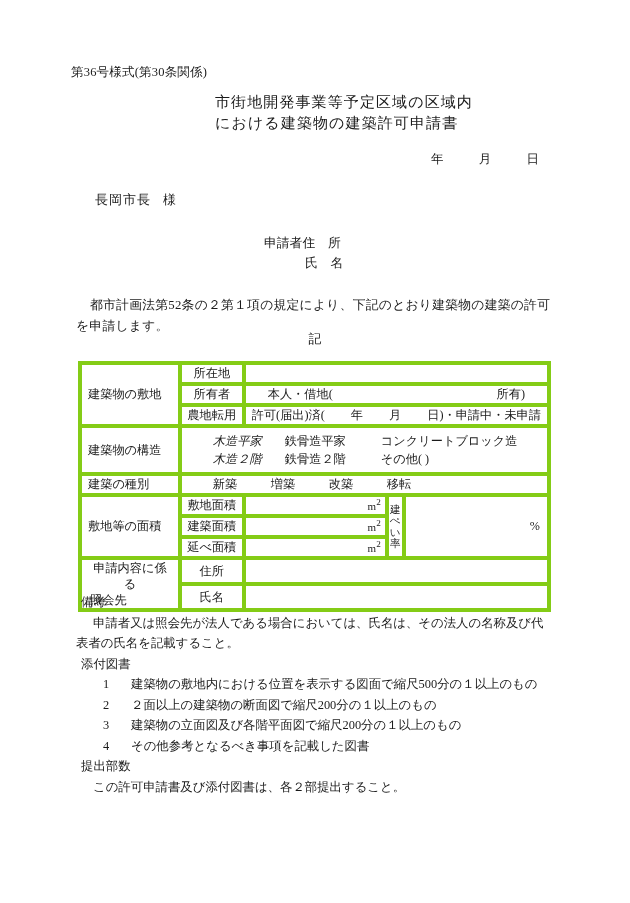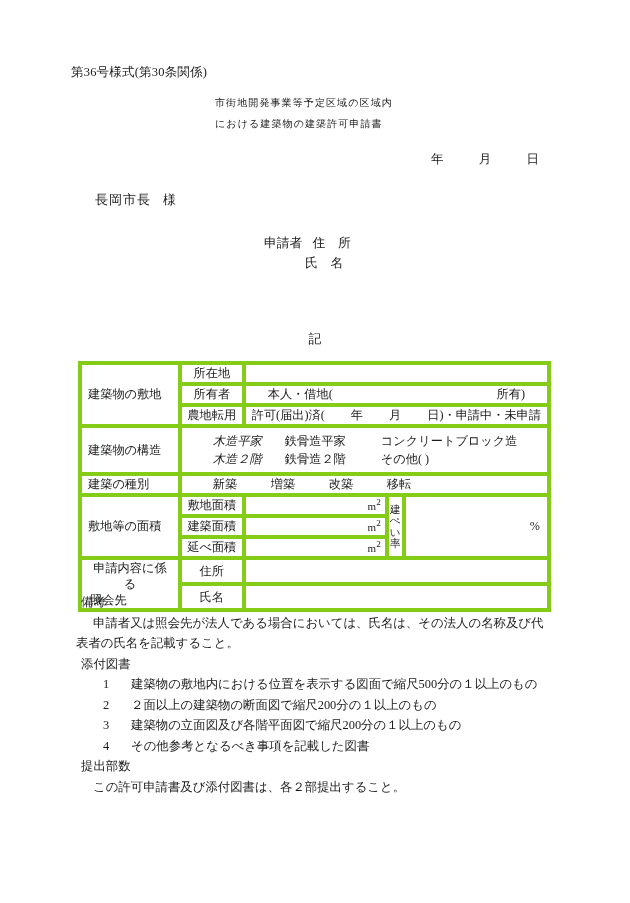--- a/index.html
+++ b/index.html
@@ -19,21 +19,21 @@
     position: absolute;
     left: 71px; top: 64px;
     font-size: 12.5px;
     letter-spacing: 0.2px;
     white-space: nowrap;
   }
 
   .title-block {
     position: absolute;
     left: 215px; top: 92px;
-    font-size: 10px;
+    font-size: 15px;
     line-height: 21px;
     letter-spacing: 1.1px;
     white-space: nowrap;
   }
 
   .date-line {
     position: absolute;
     left: 431px; top: 151px;
     font-size: 12.5px;
     white-space: nowrap;
@@ -51,21 +51,21 @@
   .addressee .sama { margin-left: 12px; }
 
   .applicant {
     position: absolute;
     left: 264px; top: 233px;
     font-size: 12.8px;
     line-height: 20px;
     white-space: nowrap;
   }
   .applicant .row2 { margin-left: 41px; }
-  .applicant .lbl { margin-left: 10px; }
+  .applicant .lbl { margin-left: 0; }
 
   .body-text {
     position: absolute;
     left: 76px; top: 295px;
     width: 478px;
     font-size: 12.8px;
     line-height: 21px;
     text-indent: 14px;
     letter-spacing: 0.25px;
   }
@@ -210,20 +210,21 @@
 
   <div class="addressee">
     <span>長岡市長</span><span class="sama">様</span>
   </div>
 
   <div class="applicant">
     <div><span>申請者</span><span class="lbl">住　所</span></div>
     <div class="row2"><span>氏　名</span></div>
   </div>
 
+  <div class="body-text">都市計画法第52条の２第１項の規定により、下記のとおり建築物の建築の許可を申請します。</div>
 
   <div class="ki">記</div>
 
   <table class="formtbl">
     <tbody>
         <tr>
       <td class="c-label" rowspan="3">
         <div class="justify-lbl">建築物の敷地</div>
       </td>
       <td class="c-sub">所在地</td>

